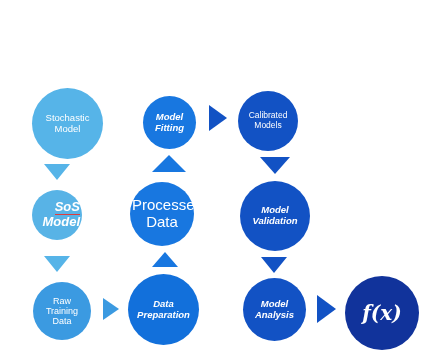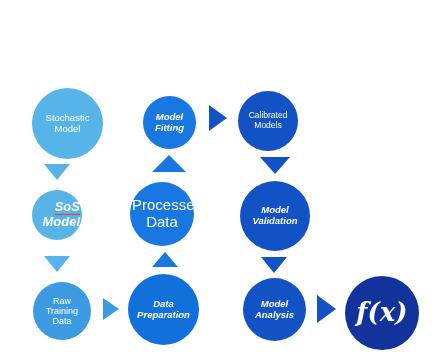--- a/index.html
+++ b/index.html
@@ -79,21 +79,21 @@
     border-top-style: solid;
     border-bottom-style: solid;
     border-left-style: solid;
     border-top-color: transparent;
     border-bottom-color: transparent;
   }
   .fx {
     font-family: "DejaVu Serif", serif;
     font-style: italic;
     font-weight: bold;
-    font-size: 26px;
+    font-size: 20px;
     letter-spacing: 0px;
   }
 </style>
 </head>
 <body>
 
 <div id="canvas">
 
   <div class="node c-light" style="left:32px; top:88px; width:71px; height:71px; font-size:9.5px;">
     <span class="label plain">Stochastic

